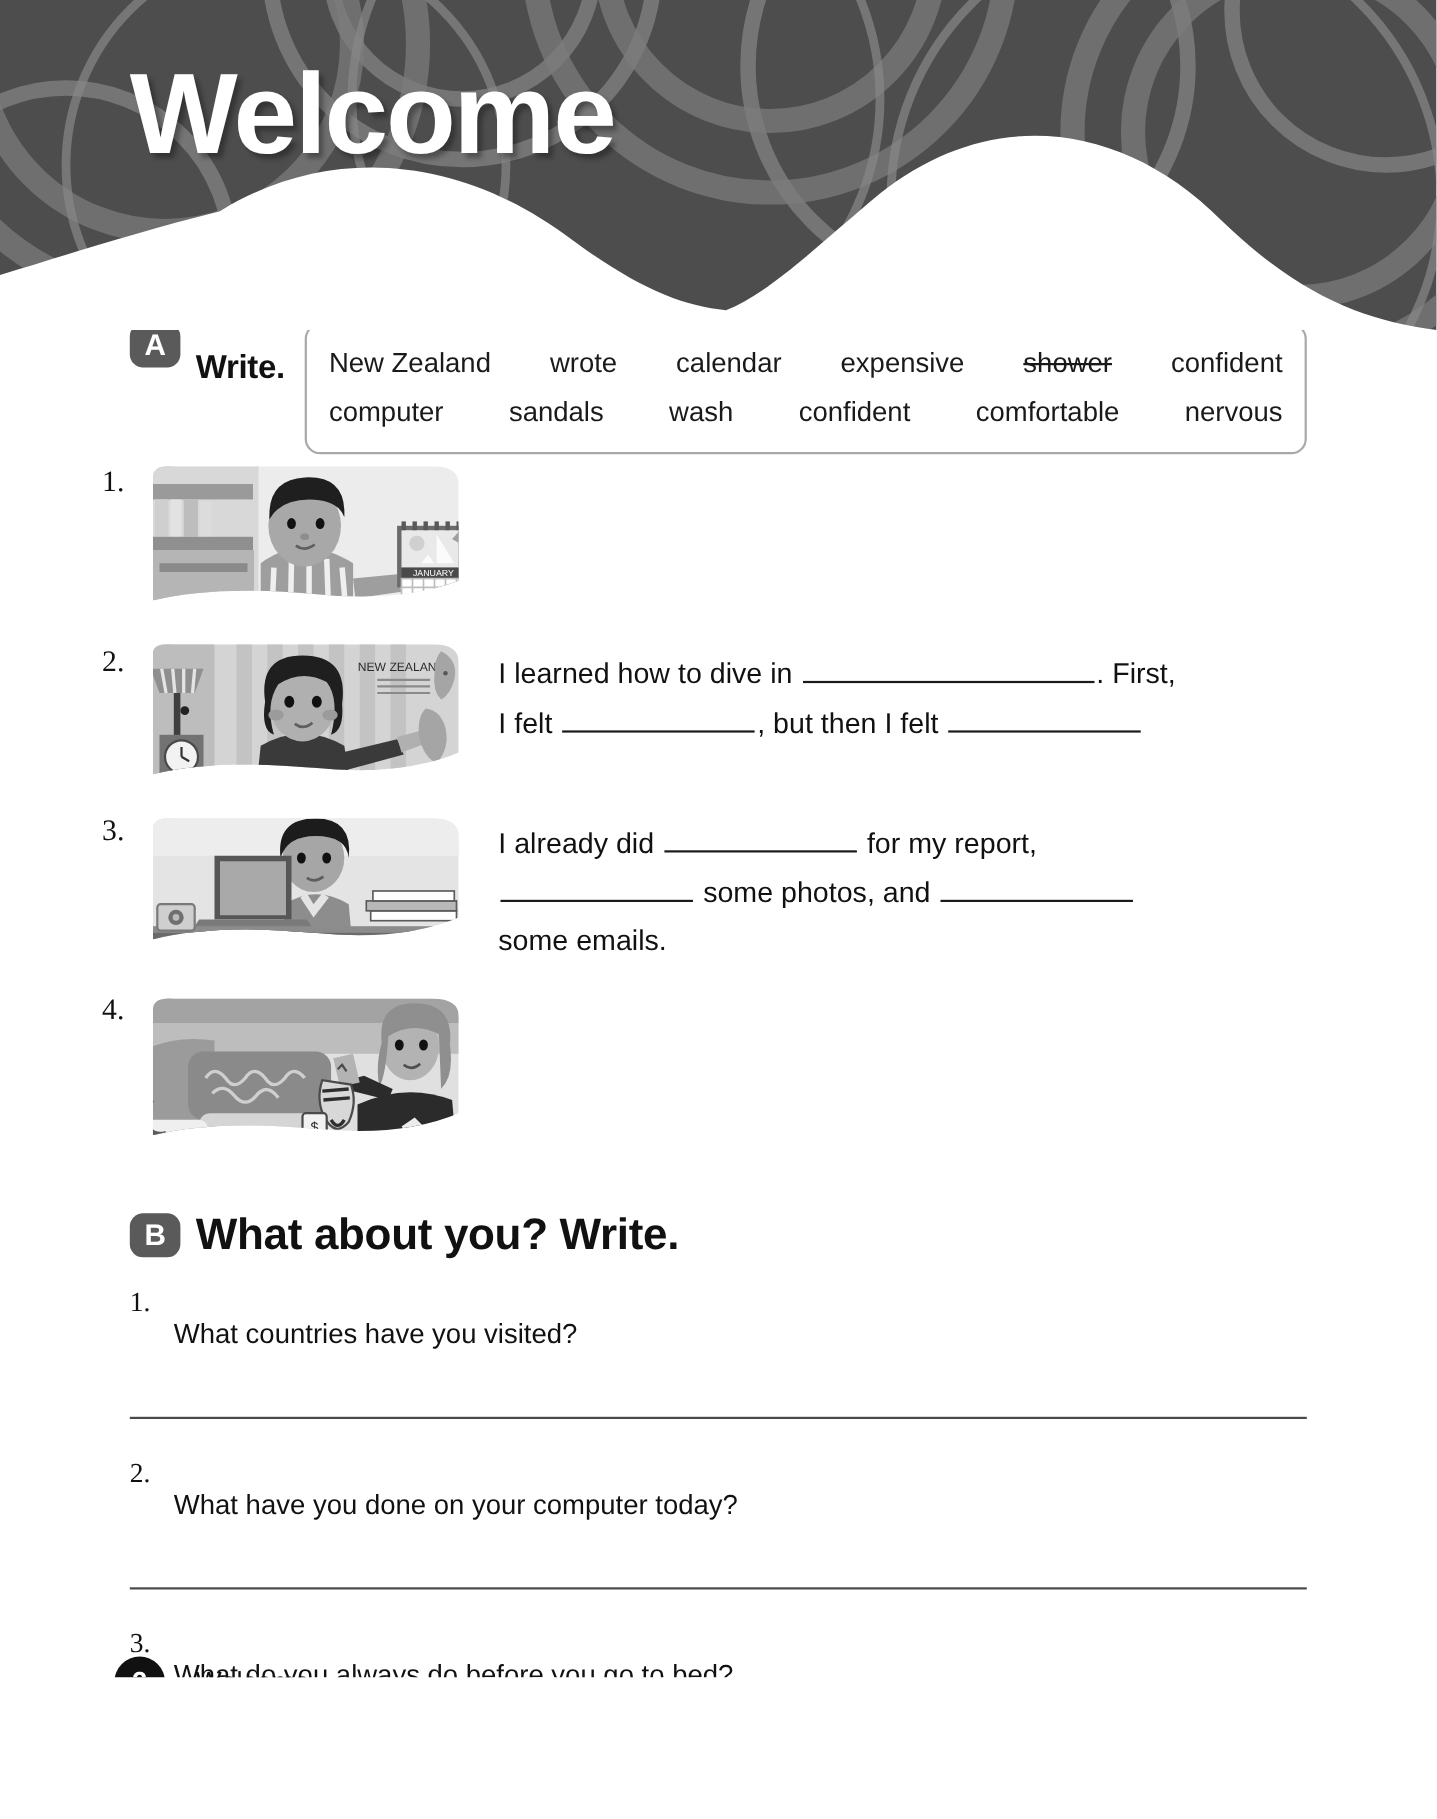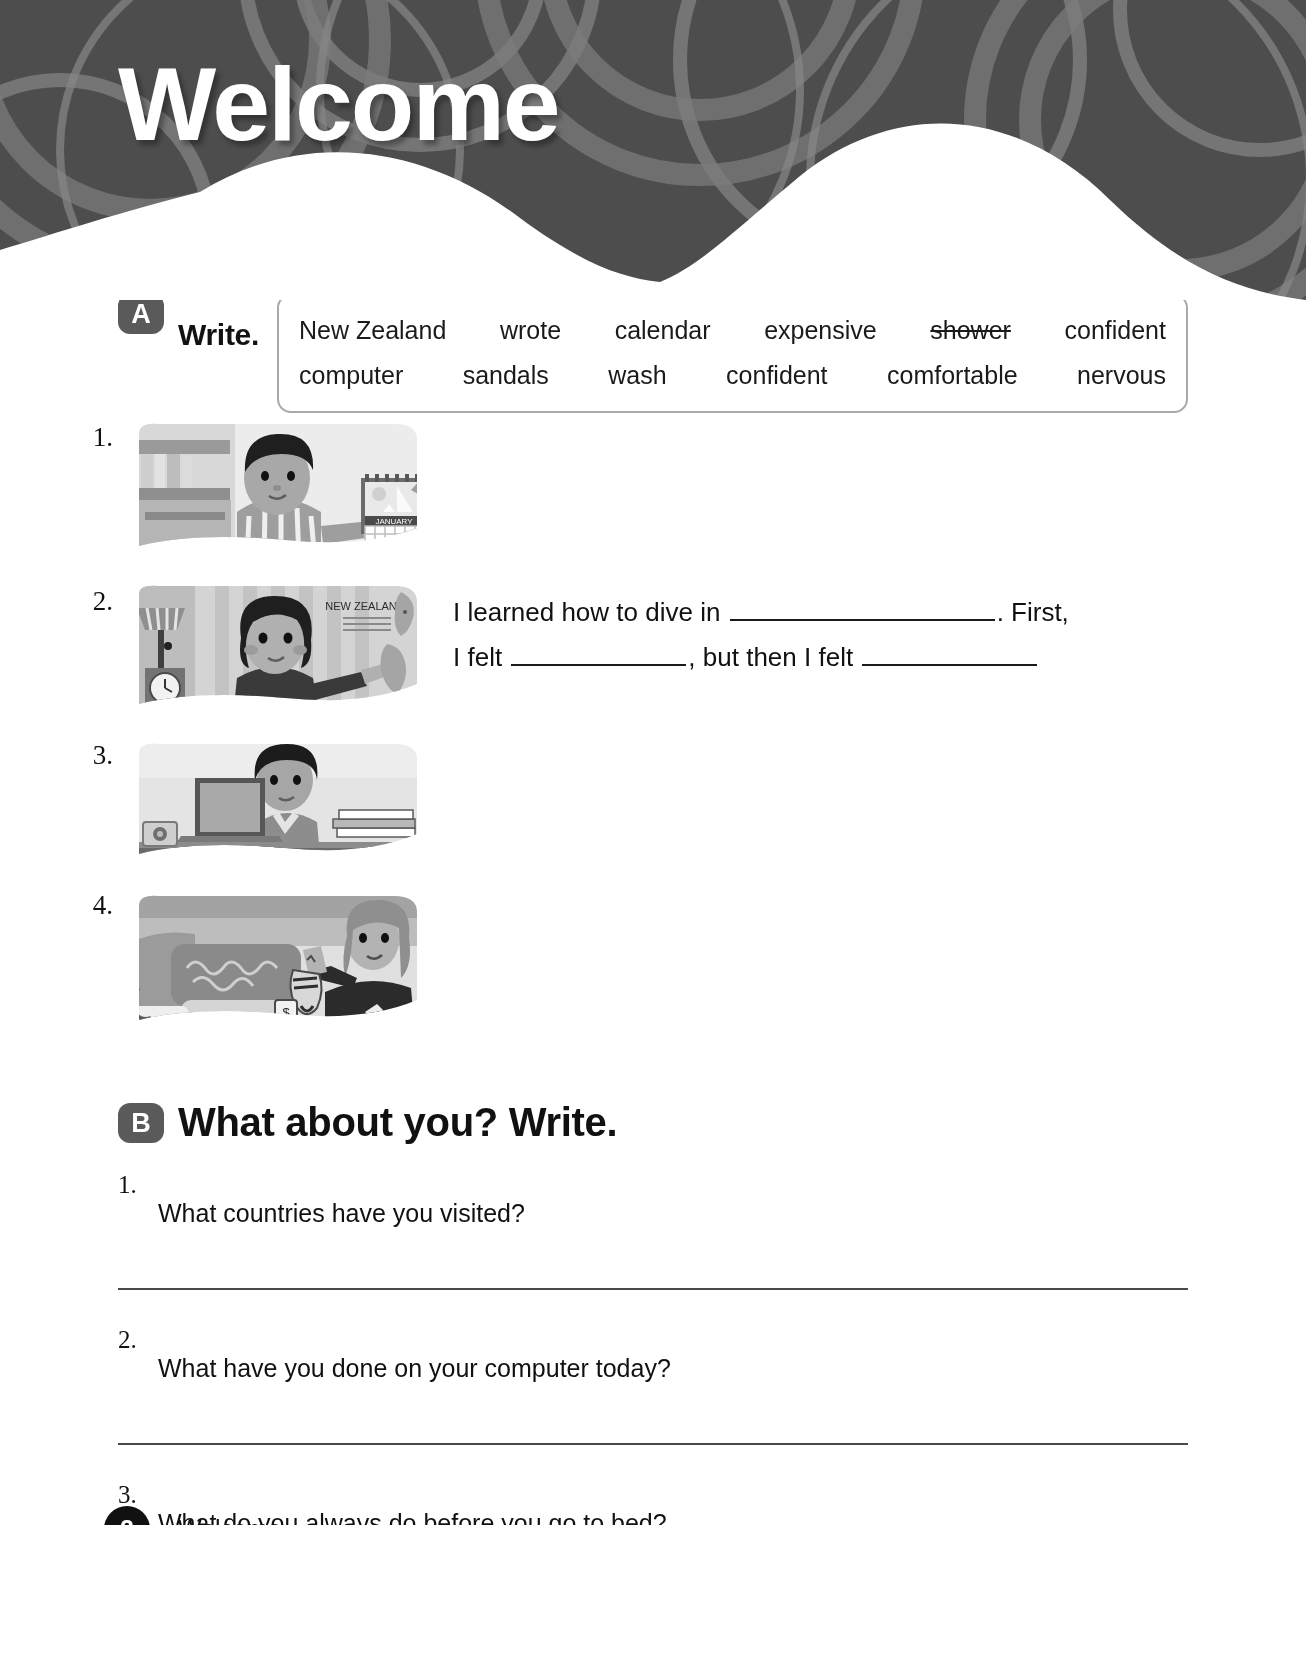--- a/index.html
+++ b/index.html
@@ -469,20 +469,25 @@
               <circle cx="35" cy="96" r="3" fill="#bcbcbc"></circle>
             </g>
             <g>
               <rect x="212" y="90" width="78" height="9" fill="#ffffff" stroke="#5a5a5a" stroke-width="1.5"></rect>
               <rect x="208" y="81" width="82" height="9" fill="#b8b8b8" stroke="#5a5a5a" stroke-width="1.5"></rect>
               <rect x="214" y="72" width="74" height="9" fill="#ffffff" stroke="#5a5a5a" stroke-width="1.5"></rect>
             </g>
           </g>
         </svg>
       </div>
+      <div class="item-text">
+        <span>I already did </span><span class="blank b-md"></span><span> for my report,</span><br>
+        <span class="blank b-md"></span><span> some photos, and </span><span class="blank b-md"></span><br>
+        <span>some emails.</span>
+      </div>
     </div>
 
     <div class="item">
       <div class="item-num">4.</div>
       <div class="thumb">
         <svg width="300" height="145" viewBox="0 0 300 145">
           <defs>
               <clipPath id="c4">
                 <path d="M14 18 Q14 6 34 8 L268 8 Q292 8 292 24 L292 112 Q240 134 160 126 Q70 118 14 132 Z"></path>
               </clipPath>

